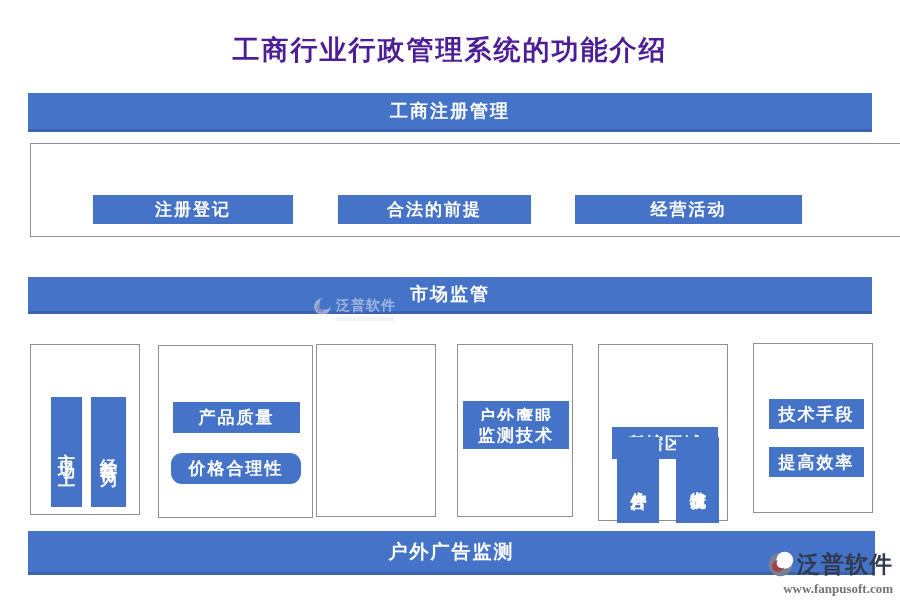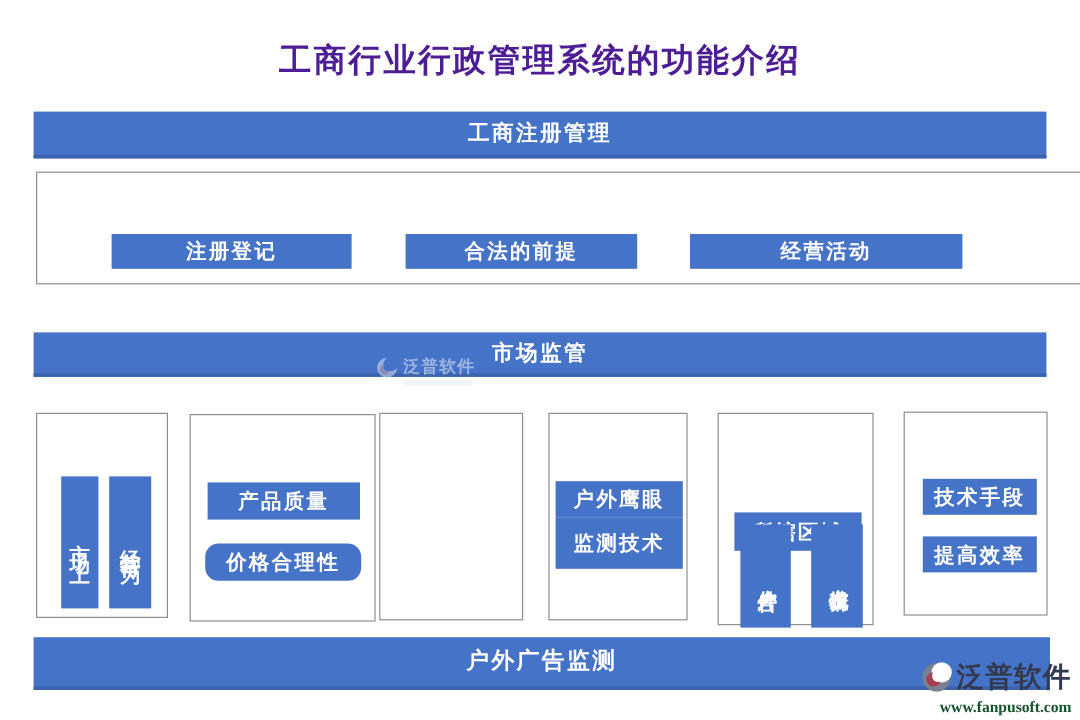--- a/index.html
+++ b/index.html
@@ -90,21 +90,21 @@
   .g1-v1 { left: 20px; top: 52px; width: 31px; height: 110px; letter-spacing: 8px; }
   .g1-v2 { left: 60px; top: 52px; width: 35px; height: 110px; letter-spacing: 4px; }
   
   .g2-b1 { left: 14px; top: 56px;  width: 127px; height: 31px; }
   .g2-b2 { left: 12px; top: 107px; width: 130px; height: 31px; border-radius: 11px; }
   
   .g3-b1 { left: 11px; top: 54px;  width: 98px; height: 30px; }
   .g3-b2 { left: 11px; top: 104px; width: 98px; height: 30px; }
   
   .g4-b1 { left: 5px; top: 56px; width: 106px; height: 30px; }
-  .g4-b2 { left: 5px; top: 86px; width: 106px; height: 43px; text-align: center; }
+  .g4-b2 { left: 5px; top: 76px; width: 106px; height: 28px; text-align: center; }
   
   .g5-b1 { left: 13px; top: 66px; width: 106px; height: 32px; margin-top: 16px; }
   .g5-v1 { left: 18px; top: 92px; width: 42px; height: 86px; font-size: 16px; letter-spacing: 1px; }
   .g5-v2 { left: 77px; top: 92px; width: 43px; height: 86px; font-size: 16px; letter-spacing: 1px; }
   
   .g6-b1 { left: 15px; top: 55px;  width: 95px; height: 30px; }
   .g6-b2 { left: 15px; top: 103px; width: 95px; height: 30px; }
 
   
   .watermark-center {
@@ -143,21 +143,21 @@
     font-family: "Liberation Serif", "DejaVu Serif", serif;
     font-size: 23px;
     font-weight: 700;
     letter-spacing: 1px;
     color: #333A50;
   }
   .footer-logo .fl-url {
     font-family: "Liberation Serif", "DejaVu Serif", serif;
     font-size: 13px;
     font-weight: 600;
-    color: #14532d;
+    color: #737373;
     margin-top: 1px;
   }
   .logo-glyph { width: 27px; height: 27px; }
   .logo-glyph-small { width: 19px; height: 19px; }
 </style>
 </head>
 <body>
 
 <div id="stage">
 

